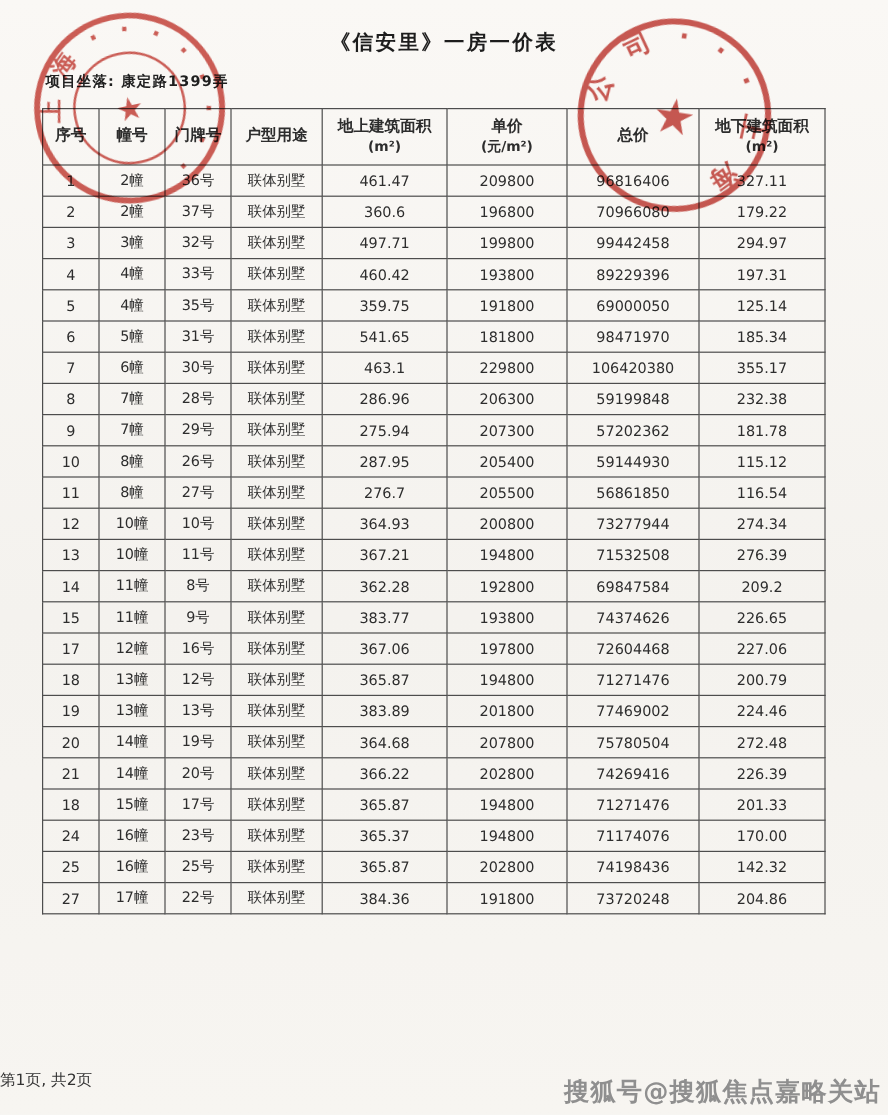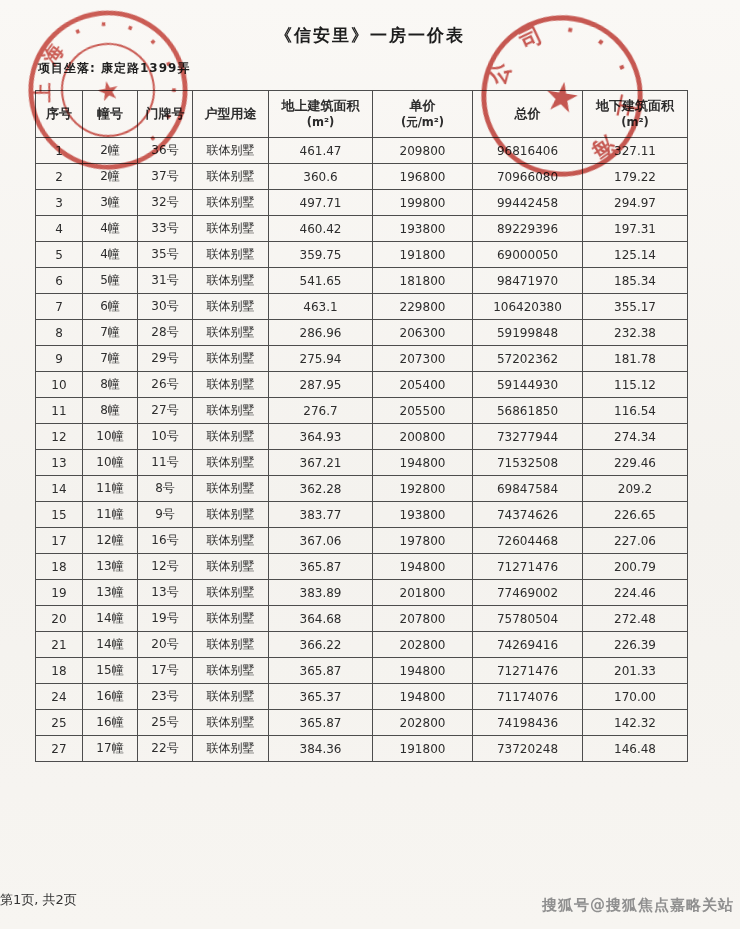--- a/index.html
+++ b/index.html
@@ -31,21 +31,21 @@
   }
   .price-table th{height:46px;font-size:13px;font-weight:bold;line-height:1.3;}
   .price-table th .h-sub{font-size:11.5px;font-weight:bold;}
   .price-table td{height:25px;font-size:12px;}
   .page-num{
     position:absolute;top:891px;left:0;width:100%;
     font-size:13px;color:#333;
   }
   .watermark{
     position:absolute;top:896px;right:6px;
-    font-size:15px;font-weight:bold;color:#8f8f8f;letter-spacing:1px;
+    font-size:21px;font-weight:bold;color:#8f8f8f;letter-spacing:1px;
   }
   .stamp{
     position:absolute;mix-blend-mode:multiply;opacity:.82;
     filter:blur(.4px);pointer-events:none;
   }
   .stamp-left{left:26px;top:8px;transform:rotate(-12deg);}
   .stamp-right{left:478px;top:12px;transform:rotate(9deg);}
   .stamp text{font-family:"DejaVu Sans","Liberation Sans",sans-serif;font-weight:bold;}
 </style>
 </head>
@@ -224,21 +224,21 @@
           <td>274.34</td>
         </tr>
         <tr>
           <td>13</td>
           <td>10幢</td>
           <td>11号</td>
           <td>联体别墅</td>
           <td>367.21</td>
           <td>194800</td>
           <td>71532508</td>
-          <td>229.46</td>
+          <td>276.39</td>
         </tr>
         <tr>
           <td>14</td>
           <td>11幢</td>
           <td>8号</td>
           <td>联体别墅</td>
           <td>362.28</td>
           <td>192800</td>
           <td>69847584</td>
           <td>209.2</td>
@@ -334,21 +334,21 @@
           <td>142.32</td>
         </tr>
         <tr>
           <td>27</td>
           <td>17幢</td>
           <td>22号</td>
           <td>联体别墅</td>
           <td>384.36</td>
           <td>191800</td>
           <td>73720248</td>
-          <td>146.48</td>
+          <td>204.86</td>
         </tr>
       </tbody>
   </table>
 
   <svg class="stamp stamp-left" width="164" height="164" viewBox="0 0 200 200">
     <defs>
       <path id="arcL" d="M 100,100 m -72,0 a 72,72 0 1,1 144,0 a 72,72 0 1,1 -144,0"></path>
     </defs>
     <circle cx="100" cy="100" r="94" fill="none" stroke="#c43b33" stroke-width="6"></circle>
     <circle cx="100" cy="100" r="56" fill="none" stroke="#c43b33" stroke-width="2.5"></circle>

